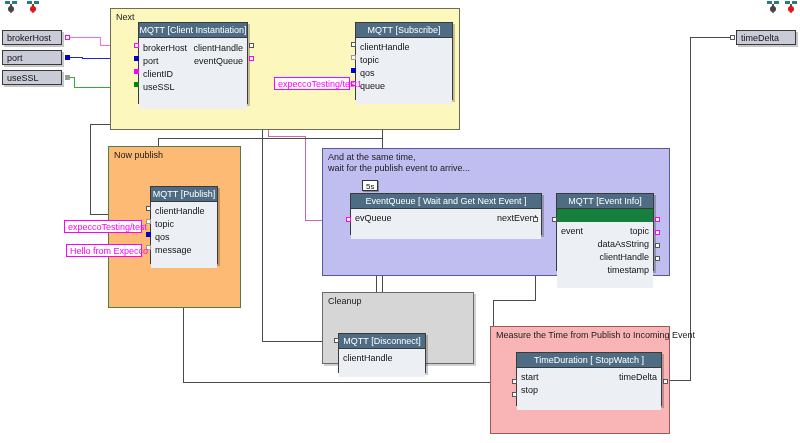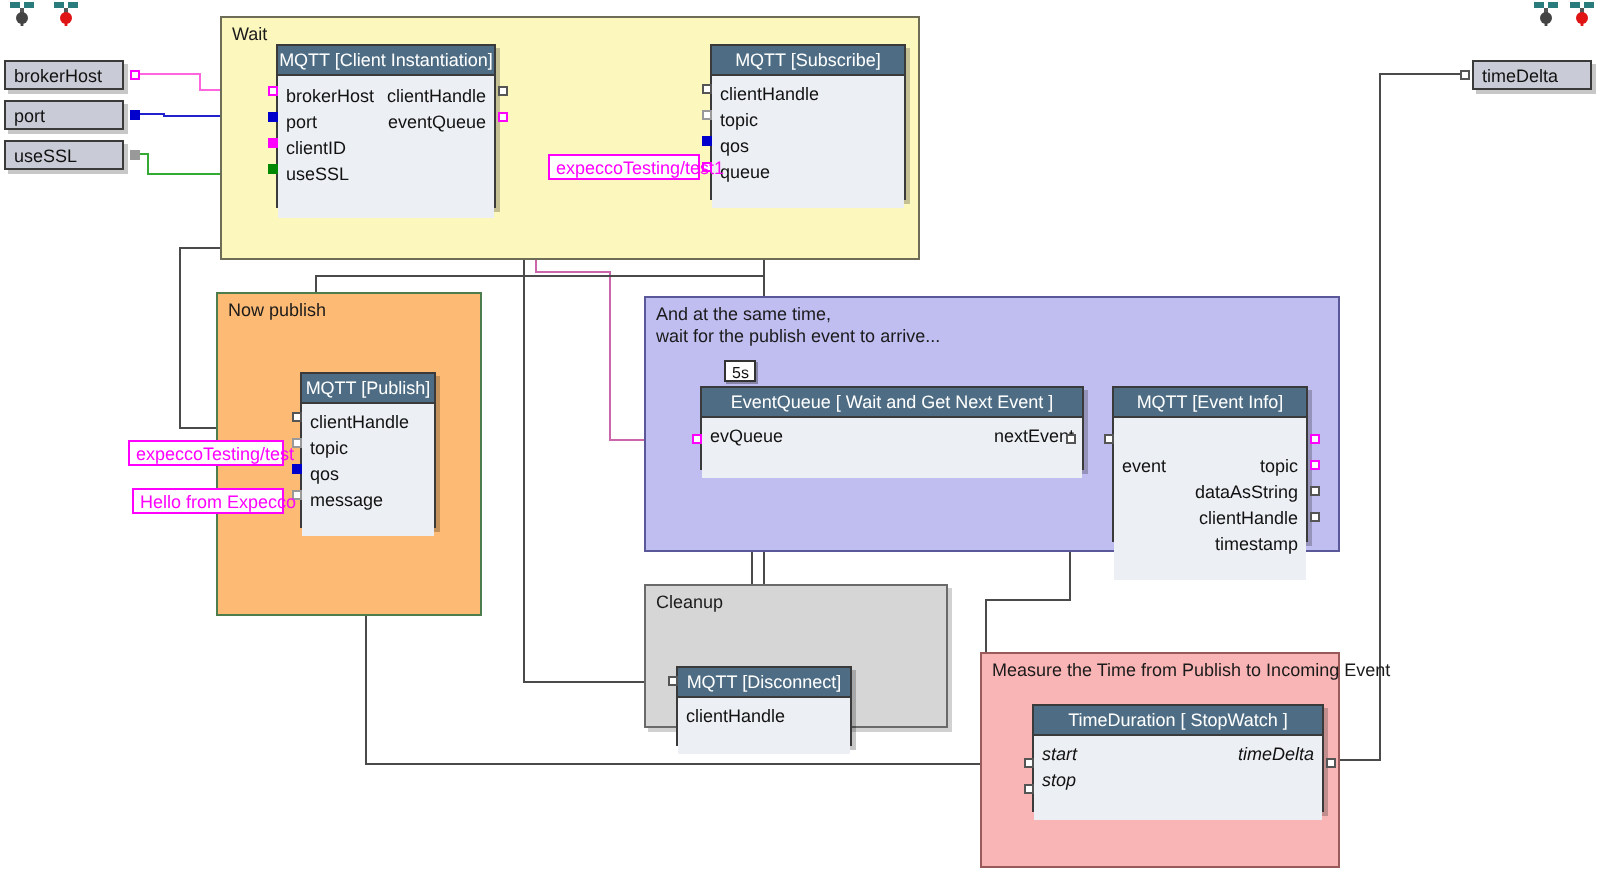--- a/index.html
+++ b/index.html
@@ -187,21 +187,21 @@
       <path stroke="#4a4a4a" d="M535,220 L535,300 L493,300 L493,393 L513,393"></path>
 
       <path stroke="#4a4a4a" d="M503,382 L513,382"></path>
 
       <path stroke="#4a4a4a" d="M665,380 L690,380 L690,37 L733,37"></path>
 
     </g>
   </svg>
 
   <div class="group" style="left:110px;top:8px;width:350px;height:122px;background:#fbf7bd;border-color:#6d6d57;">
-    <div class="g-label">Wait</div>
+    <div class="g-label">Next</div>
   </div>
 
   <div class="group" style="left:108px;top:146px;width:133px;height:162px;background:#fdba74;border-color:#4d7d4d;">
     <div class="g-label">Now publish</div>
   </div>
 
   <div class="group" style="left:322px;top:148px;width:348px;height:128px;background:#c0bdf0;border-color:#5a5898;">
     <div class="g-label">And at the same time,
 wait for the publish event to arrive...</div>
   </div>
@@ -311,21 +311,21 @@
         <span class="port-in">evQueue</span>
         <span class="port-out">nextEvent</span>
       </div>
     </div>
   </div>
   <div class="pin h-magenta" style="left:346px;top:217px;"></div>
   <div class="pin hollow" style="left:533px;top:217px;"></div>
 
   <div class="node" style="left:556px;top:193px;width:98px;height:78px;">
     <div class="n-title">MQTT [Event Info]</div>
-    <div class="n-body" style="height:63px;padding-top:18px;">
+    <div class="n-body" style="height:63px;padding-top:3px;margin-top:13px;">
       <div class="port-row">
         <span class="port-in">event</span>
         <span class="port-out">topic</span>
       </div>
       <div class="port-row">
         <span class="port-out">dataAsString</span>
       </div>
       <div class="port-row">
         <span class="port-out">clientHandle</span>
       </div>
@@ -345,21 +345,21 @@
     <div class="n-body" style="height:25px;padding-top:3px;">
       <div class="port-row">
         <span class="port-in">clientHandle</span>
       </div>
     </div>
   </div>
   <div class="pin hollow" style="left:334px;top:338px;"></div>
 
   <div class="node" style="left:516px;top:352px;width:146px;height:54px;">
     <div class="n-title">TimeDuration [ StopWatch ]</div>
-    <div class="n-body" style="height:39px;padding-top:3px;font-style:italic;">
+    <div class="n-body" style="height:39px;padding-top:3px;">
       <div class="port-row">
         <span class="port-in">start</span>
         <span class="port-out">timeDelta</span>
       </div>
       <div class="port-row">
         <span class="port-in">stop</span>
       </div>
     </div>
   </div>
   <div class="pin hollow" style="left:512px;top:379px;"></div>

